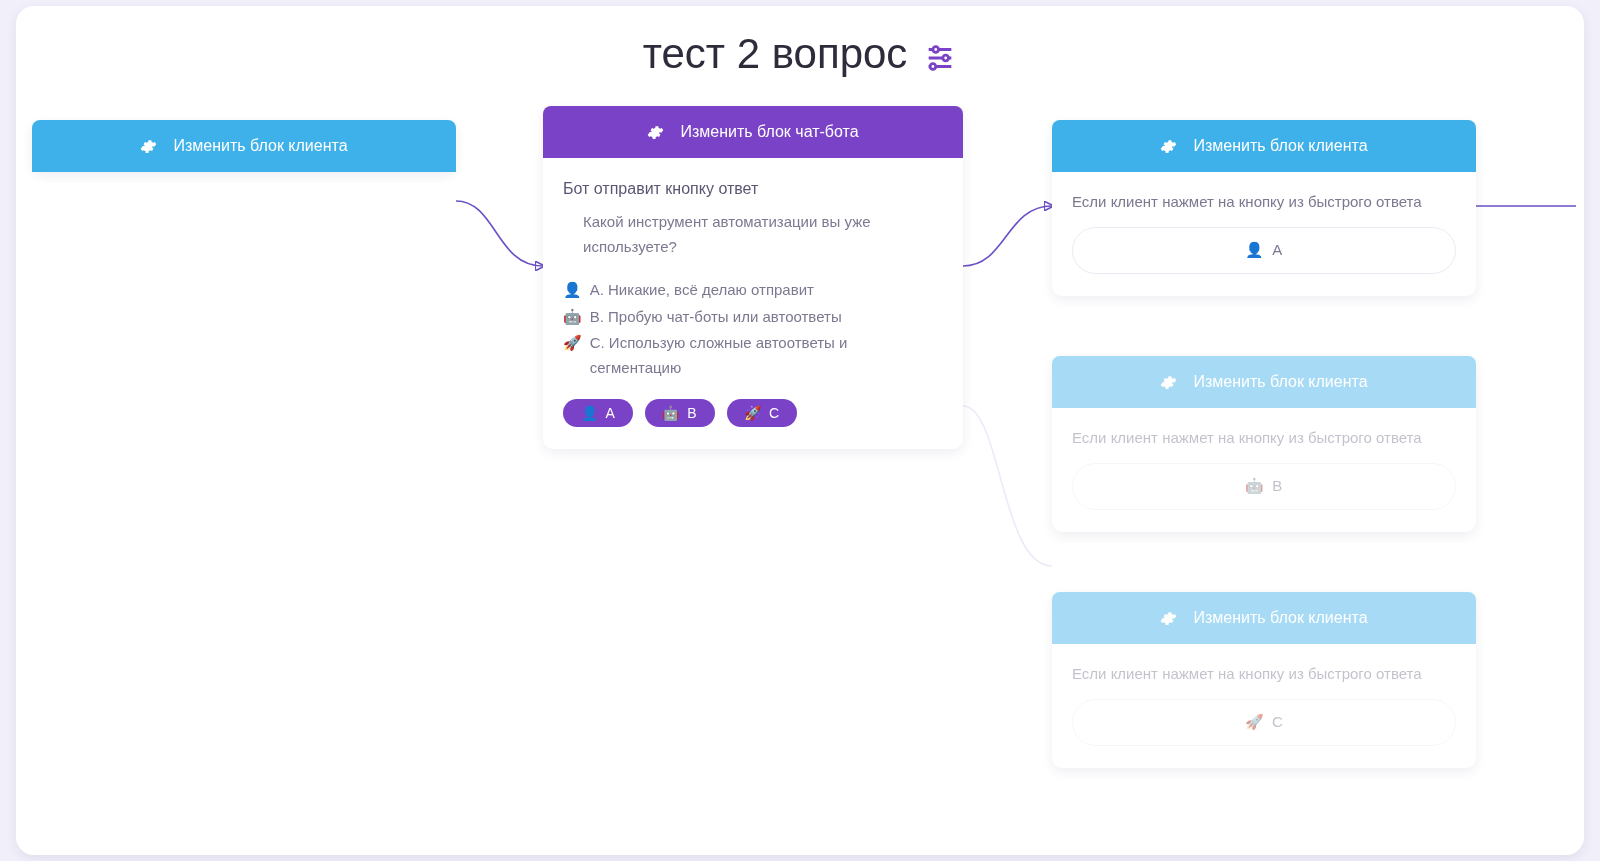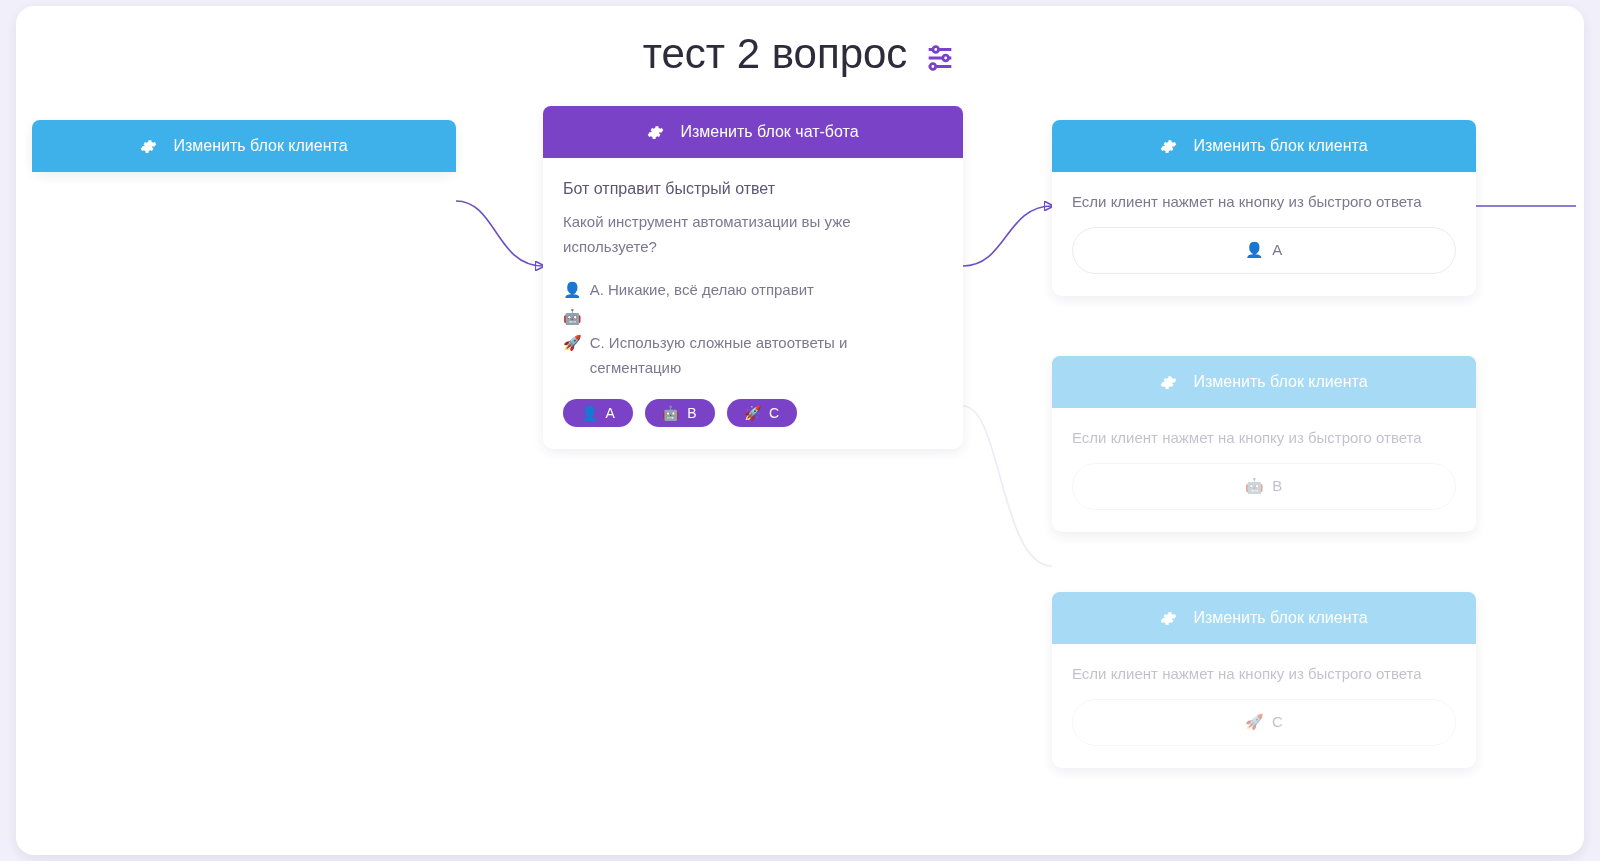--- a/index.html
+++ b/index.html
@@ -64,21 +64,21 @@
     color:var(--text-muted);
     font-size:15px;
     line-height:1.65;
   }
   .block-body .heading{
     color:#5c5673;
     font-weight:500;
     font-size:16px;
     margin-bottom:8px;
   }
-  .block-body .subtext{ margin-bottom:18px; }
+  .block-body .subtext{ margin-bottom:18px;margin-left:20px; }
   .block-body .option-line{
     display:flex; align-items:flex-start; gap:8px;
     margin-bottom:2px;
   }
   .block-body .option-line .emoji{ font-size:15px; line-height:1.65;}
   .block-body .option-line .txt{ }
 
   .faded .block-header{ opacity:.45 }
   .faded .block-body  { opacity:.45 }
 
@@ -168,29 +168,30 @@
   <div class="block" style="left:527px;top:100px;width:420px">
     <div class="block-header" style="background:var(--header-purple)">
       <span class="gear-icon">
         <svg viewBox="0 0 24 24">
             <path d="M12 8a4 4 0 100 8 4 4 0 000-8zm9 4a7.9 7.9 0 00-.1-1.2l2.1-1.6-2-3.4-2.5 1a8 8 0 00-2.1-1.2l-.4-2.6h-4l-.4 2.6a8 8 0 00-2.1 1.2l-2.5-1-2 3.4 2.1 1.6A7.9 7.9 0 003 12c0 .4 0 .8.1 1.2L1 14.8l2 3.4 2.5-1a8 8 0 002.1 1.2l.4 2.6h4l.4-2.6a8 8 0 002.1-1.2l2.5 1 2-3.4-2.1-1.6c.1-.4.1-.8.1-1.2z"></path>
           </svg>
       </span>
       <span>Изменить блок чат-бота</span>
     </div>
     <div class="block-body">
-      <div class="heading">Бот отправит быстрый ответ</div>
+      <div class="heading">Бот отправит кнопку ответ</div>
       <div class="subtext">Какой инструмент автоматизации вы уже используете?</div>
 
       <div class="option-line">
         <span class="emoji">👤</span>
         <span class="txt">A. Никакие, всё делаю отправит</span>
       </div>
       <div class="option-line">
         <span class="emoji">🤖</span>
+        <span class="txt">B. Пробую чат-боты или автоответы</span>
       </div>
       <div class="option-line">
         <span class="emoji">🚀</span>
         <span class="txt">C. Использую сложные автоответы и сегментацию</span>
       </div>
 
       <div class="pill-row">
         <button class="pill">
           <span>👤</span>
           <span>A</span>

